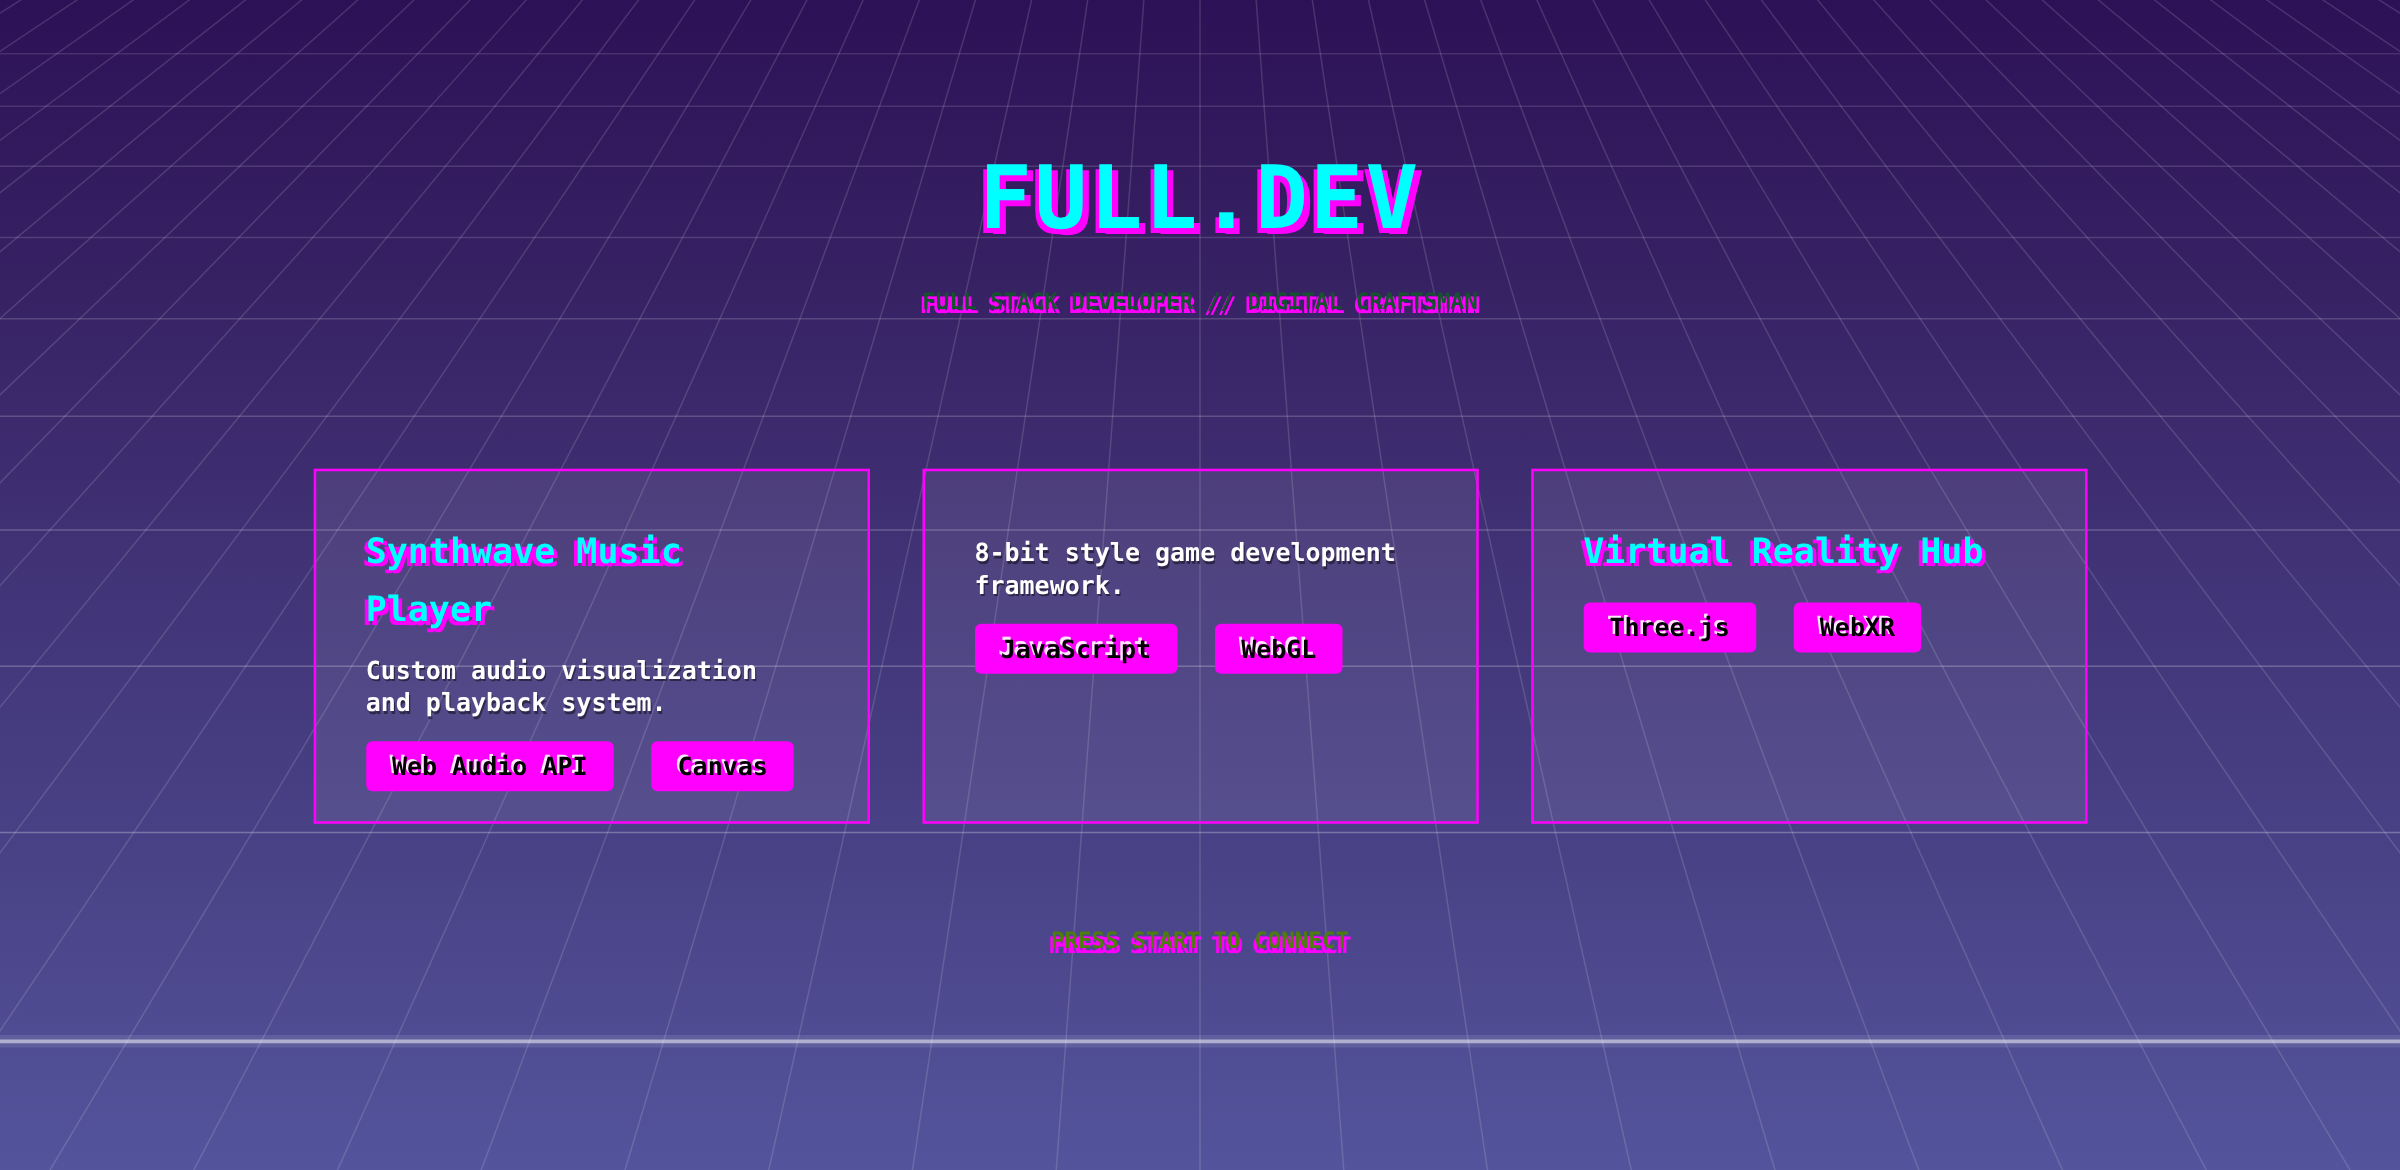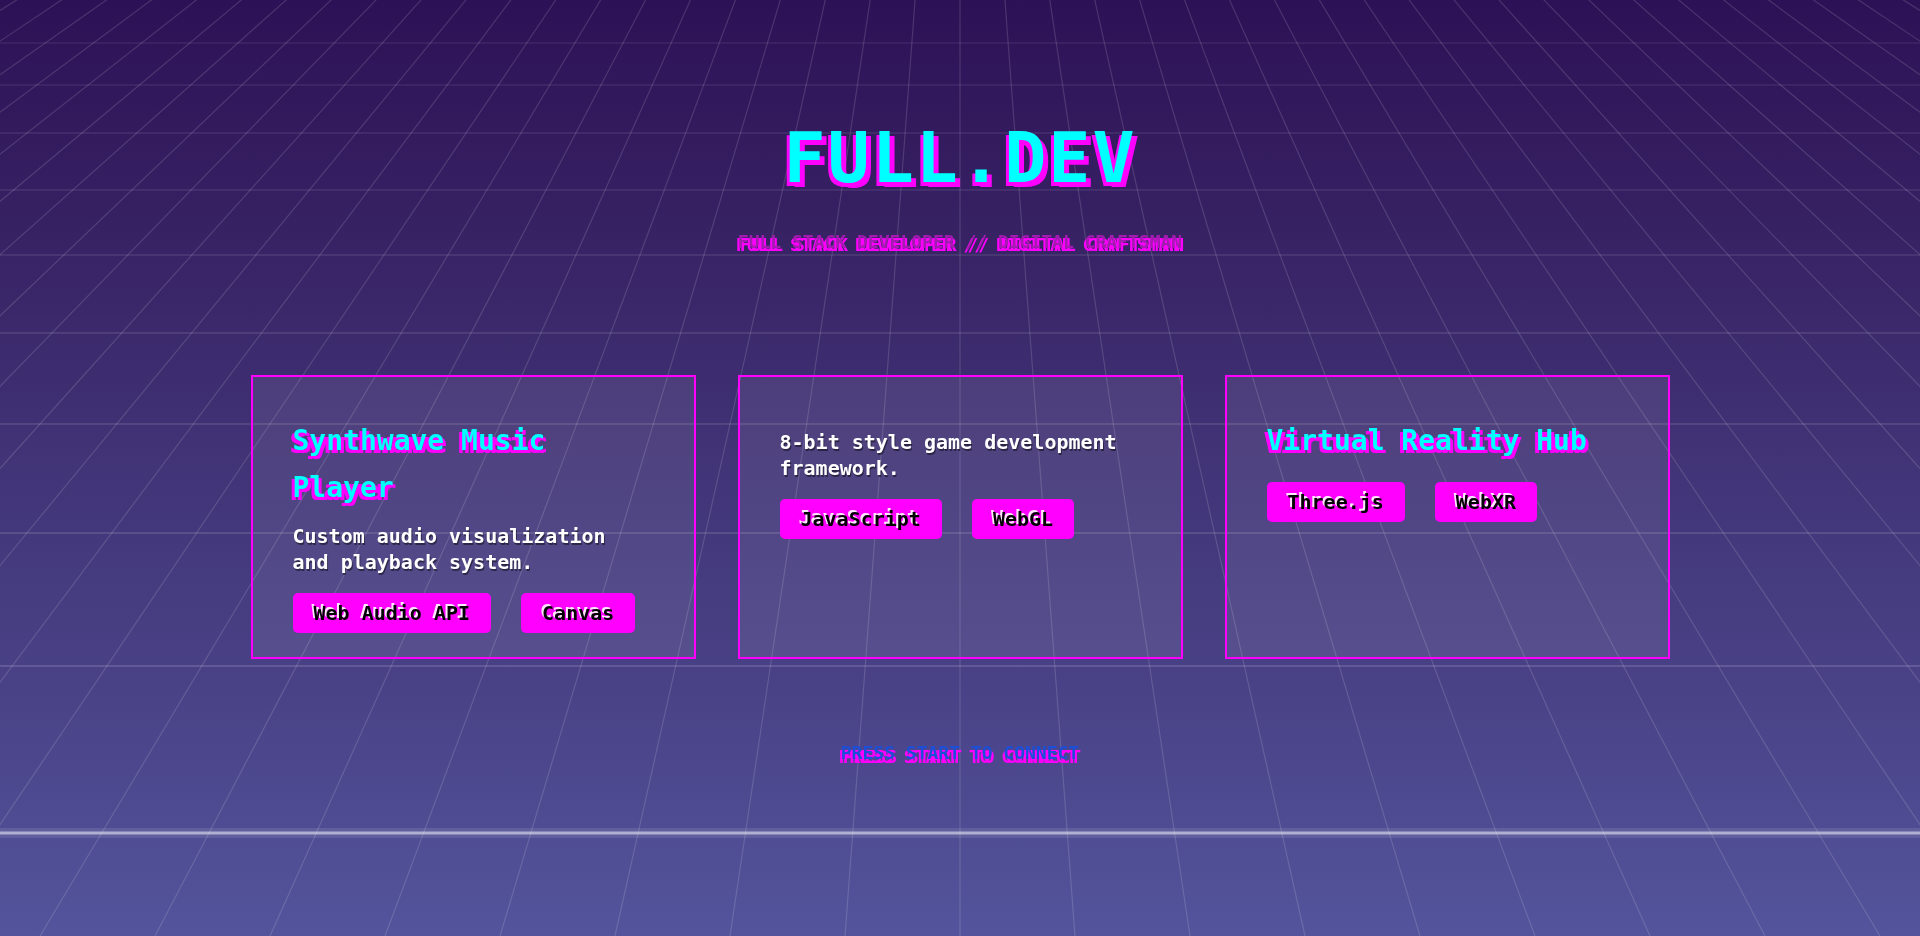--- a/index.html
+++ b/index.html
@@ -23,21 +23,21 @@
   }
   .hero-title {
     margin-top: 116px;
     font-size: 70px; line-height: 84px; letter-spacing: 2px;
     color: #00ffff;
     text-shadow: 5px 5px 0 #ff00ff, -3px 4px 0 #ff00ff;
   }
   .hero-subtitle {
     margin-top: 28px;
     font-size: 18px; line-height: 27px;
-    color: #a21caf;
+    color: #14532d;
     text-shadow: 2px 3px 0 #ff00ff, -2px 3px 0 #ff00ff;
   }
   .cards-row {
     margin-top: 120px;
     display: flex; gap: 42px; align-items: center;
   }
   .card {
     width: 445px; height: 284px;
     border: 2px solid #ff00ff;
     background: rgba(255,255,255,0.08);
@@ -62,21 +62,21 @@
     text-shadow: -2px -2px 0 rgba(255,255,255,0.9);
     font-size: 20px; line-height: 20px;
     font-family: inherit; font-weight: bold;
     padding: 10px 21px;
     border: none; border-radius: 5px;
     cursor: pointer;
   }
   .footer-cta {
     margin-top: 80px;
     font-size: 18px; line-height: 27px;
-    color: #1d4ed8;
+    color: #4d7c0f;
     text-shadow: 2px 4px 0 #ff00ff, -2px 4px 0 #ff00ff;
     cursor: pointer;
   }
 </style>
 </head>
 <body>
 
 <svg id="grid-bg" viewBox="0 0 1920 936" xmlns="http://www.w3.org/2000/svg">
     <line x1="960" y1="-600" x2="-1800" y2="936" stroke="#ffffff" stroke-width="1.2" stroke-opacity="0.14"></line>
     <line x1="960" y1="-600" x2="-1685" y2="936" stroke="#ffffff" stroke-width="1.2" stroke-opacity="0.14"></line>

